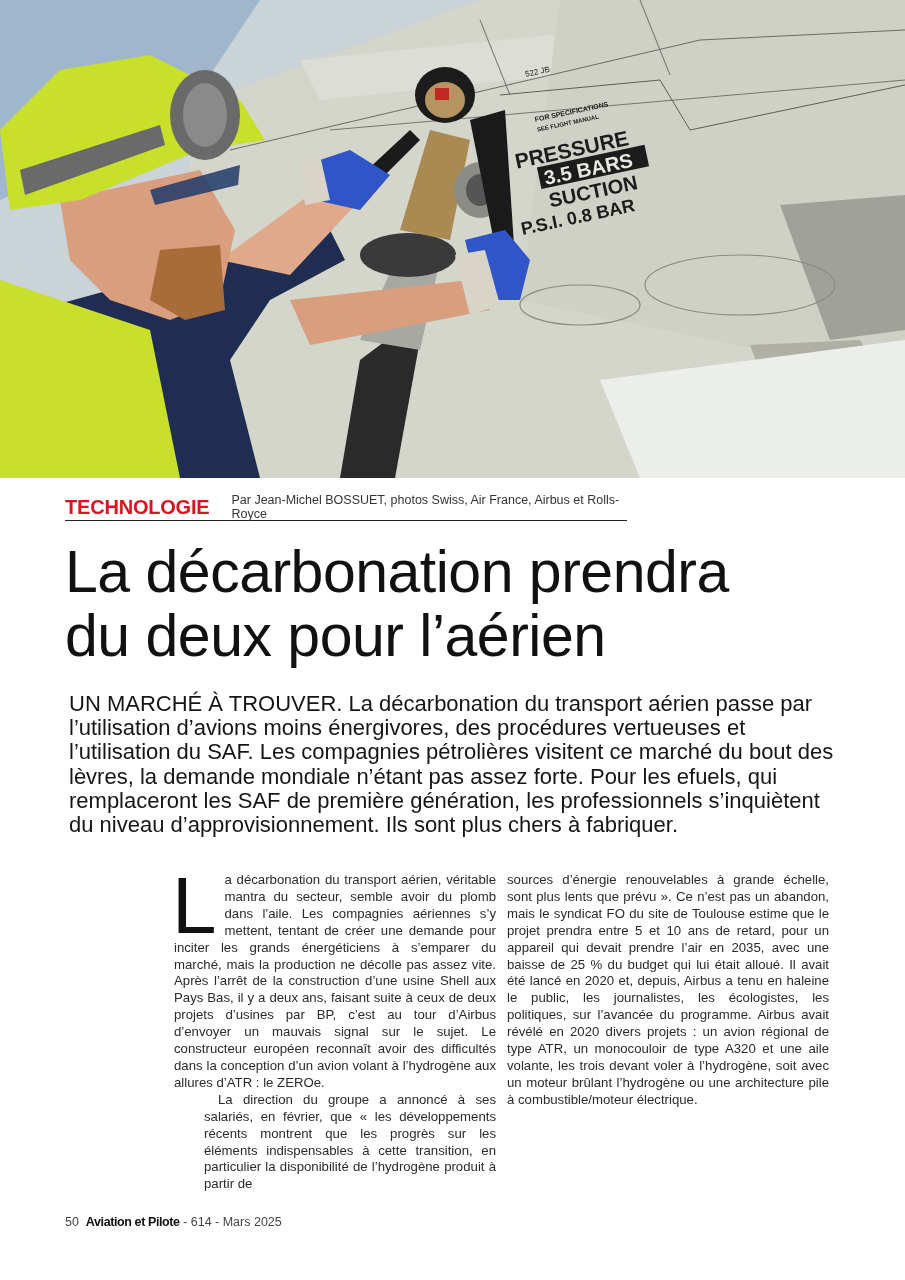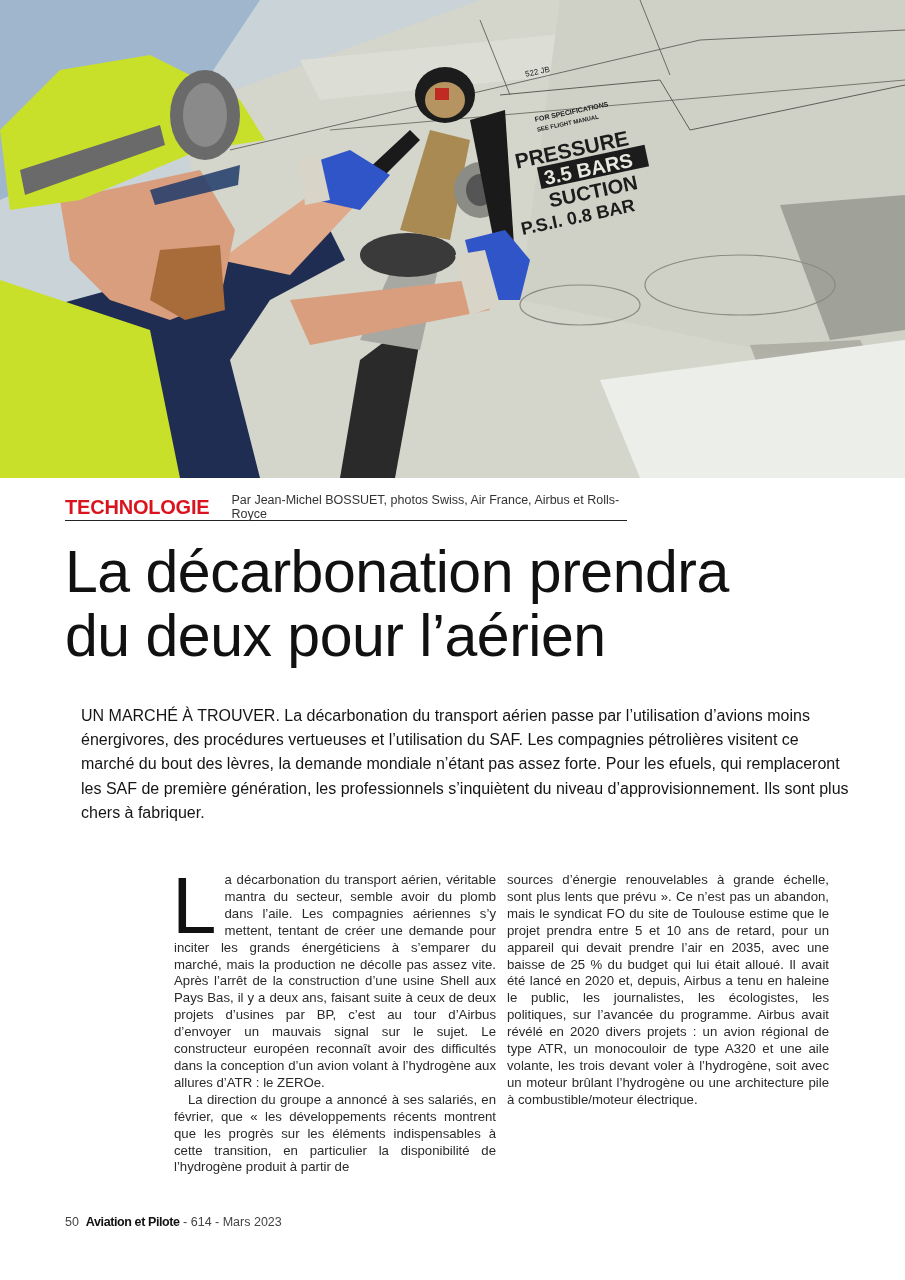--- a/index.html
+++ b/index.html
@@ -3,25 +3,25 @@
 <meta charset="utf-8">
 <style>
   html,body{margin:0;padding:0;background:#fff;}
   body{width:905px;height:1280px;position:relative;overflow:hidden;font-family:"Liberation Sans",sans-serif;color:#1a1a1a;}
   .hero{position:absolute;left:0;top:0;width:905px;height:478px;overflow:hidden;background:linear-gradient(135deg,#aebfd0 0%,#cfd6d6 18%,#d9dbd2 35%,#cdd0c6 60%,#bfc3b9 100%);}
   .hero svg{position:absolute;left:0;top:0;}
   .kicker-row{position:absolute;left:65px;top:494px;width:562px;height:26px;border-bottom:1.5px solid #222;display:flex;align-items:center;}
   .kicker{color:#d9141e;font-weight:bold;font-size:20px;letter-spacing:-0.2px;}
   .byline{font-size:12.5px;color:#333;margin-left:22px;}
   .title{position:absolute;left:63px;top:538px;width:800px;font-size:59px;line-height:64px;font-weight:normal;color:#111;letter-spacing:-0.5px;margin:2px;}
-  .lede{position:absolute;left:65px;top:688px;width:770px;font-size:16px;line-height:24.2px;color:#151515;margin:16px;}
+  .lede{position:absolute;left:65px;top:688px;width:770px;font-size:22px;line-height:24.2px;color:#151515;margin:4px;}
   .lede .lead-in{font-weight:normal;}
   .col{position:absolute;top:872px;width:322px;font-size:13.2px;line-height:16.9px;color:#2a2a2a;text-align:justify;}
   .col p{margin:0;}
-  .col p.indent{text-indent:14px;}
+  .col p.indent{text-indent:14px;margin-left:30px;}
   .col1{left:174px;}
   .col2{left:507px;}
   .dropcap{float:left;font-size:80px;line-height:64px;height:64px;margin:2px 8px 0 -2px;font-weight:normal;color:#111;font-family:"Liberation Sans",sans-serif;}
   .footer{position:absolute;left:65px;top:1215px;font-size:12.5px;color:#444;}
   .footer .mag{font-weight:bold;color:#111;letter-spacing:-0.4px;}
 </style>
 </head>
 <body>
 
 <div class="hero">
@@ -111,14 +111,14 @@
   <p class="indent">La direction du groupe a annoncé à ses salariés, en février, que « les développements récents montrent que les progrès sur les éléments indispensables à cette transition, en particulier la disponibilité de l’hydrogène produit à partir de</p>
 </div>
 
 <div class="col col2">
   <p>sources d’énergie renouvelables à grande échelle, sont plus lents que prévu ». Ce n’est pas un abandon, mais le syndicat FO du site de Toulouse estime que le projet prendra entre 5 et 10 ans de retard, pour un appareil qui devait prendre l’air en 2035, avec une baisse de 25 % du budget qui lui était alloué. Il avait été lancé en 2020 et, depuis, Airbus a tenu en haleine le public, les journalistes, les écologistes, les politiques, sur l’avancée du programme. Airbus avait révélé en 2020 divers projets : un avion régional de type ATR, un monocouloir de type A320 et une aile volante, les trois devant voler à l’hydrogène, soit avec un moteur brûlant l’hydrogène ou une architecture pile à combustible/moteur électrique.</p>
 </div>
 
 <div class="footer">
   <span>50</span>&nbsp;
   <span class="mag">Aviation et Pilote</span>
-  <span> - 614 - Mars 2023</span>
+  <span> - 614 - Mars 2025</span>
 </div>
 
 </body></html>

